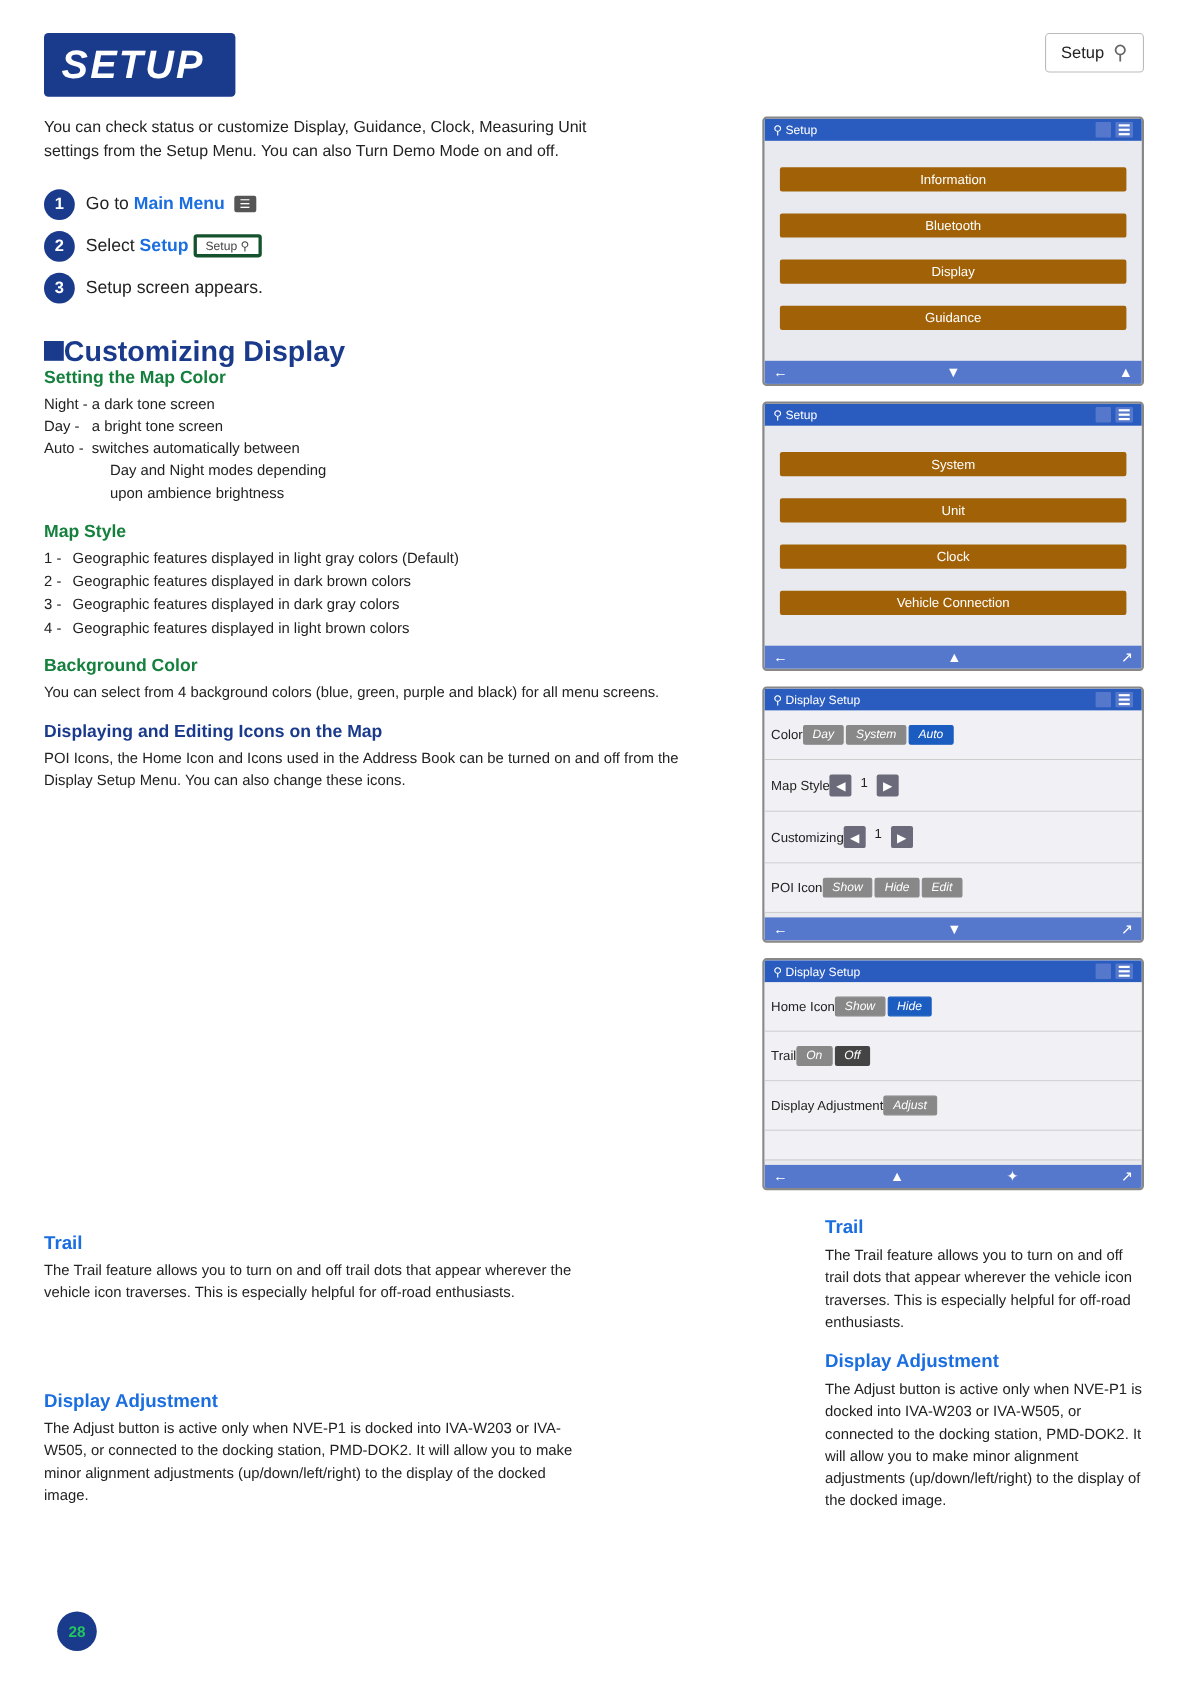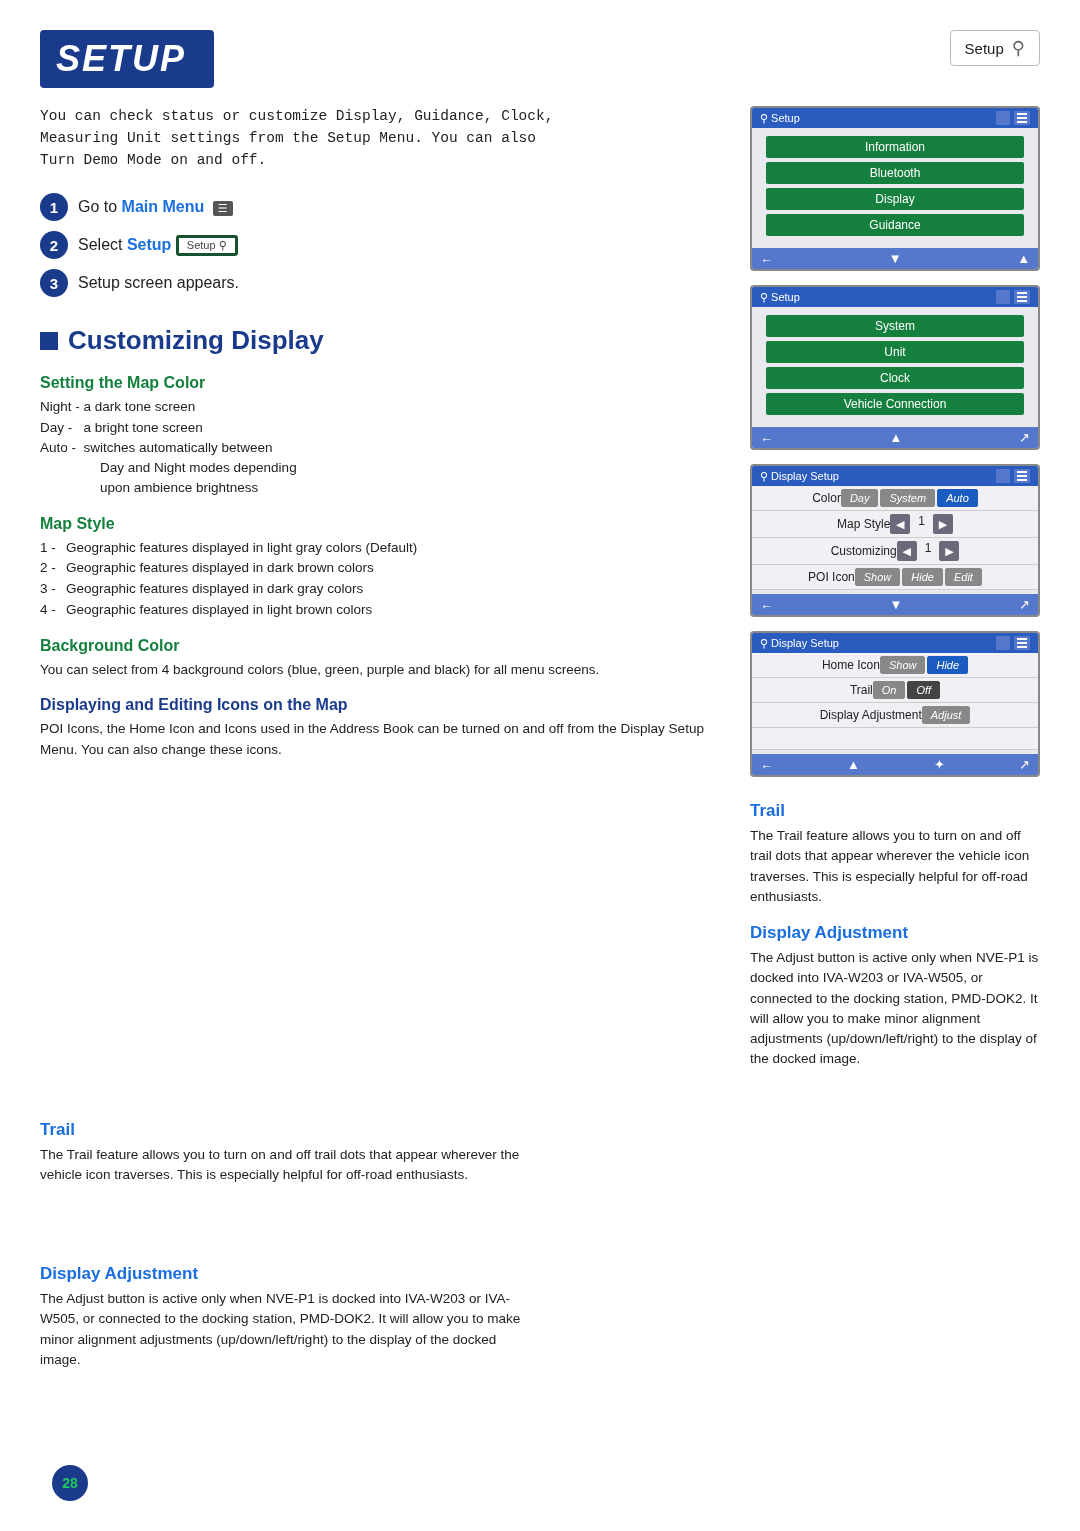--- a/index.html
+++ b/index.html
@@ -60,31 +60,30 @@
     
     .main-layout {
       display: flex;
       gap: 30px;
     }
     .left-col {
       flex: 1;
       min-width: 0;
     }
     .right-col {
-      width: 290px;
+      width: 347px;
       flex-shrink: 0;
     }
 
     
     .intro-text {
       font-size: 14.5px;
       line-height: 1.5;
       margin-bottom: 22px;
       max-width: 520px;
-      font-family: Liberation Mono, monospace;
     }
 
     
     .steps {
       margin-bottom: 28px;
     }
     .step {
       display: flex;
       align-items: center;
       gap: 10px;
@@ -124,22 +123,20 @@
       padding: 1px 8px;
       font-size: 11px;
       color: #444;
       vertical-align: middle;
     }
 
     
     .section-title {
       display: flex;
       align-items: center;
-      gap: 10px;
-      margin-bottom: 18px;
       margin-top: 10px;
     }
     .section-square {
       width: 18px;
       height: 18px;
       background: #1a3a8c;
       flex-shrink: 0;
     }
     .section-title-text {
       font-size: 26px;
@@ -225,24 +222,24 @@
     .device-screen .ds-header .ds-icon-lines span {
       display: block;
       width: 10px;
       height: 2px;
       background: #fff;
     }
     .device-screen .ds-body {
       padding: 4px 6px;
     }
     .ds-menu-item {
-      background: #15803d;
+      background: #a16207;
       color: #fff;
       text-align: center;
-      margin: 4px 8px;
+      margin: 20px 8px;
       padding: 4px 0;
       border-radius: 2px;
       font-size: 12px;
     }
     .ds-footer {
       background: #5577cc;
       display: flex;
       align-items: center;
       justify-content: space-between;
       padding: 3px 8px;
@@ -250,22 +247,22 @@
     }
     .ds-footer .arrow-btn {
       color: #fff;
       font-size: 13px;
     }
 
     
     .ds-row {
       display: flex;
       align-items: center;
-      justify-content: center;
-      padding: 3px 6px;
+      justify-content: flex-start;
+      padding: 13px 6px;
       border-bottom: 1px solid #ccc;
       font-size: 12px;
       background: #f0f0f5;
     }
     .ds-row:last-child { border-bottom: none; }
     .ds-btn-group {
       display: flex;
       gap: 2px;
     }
     .ds-btn {

